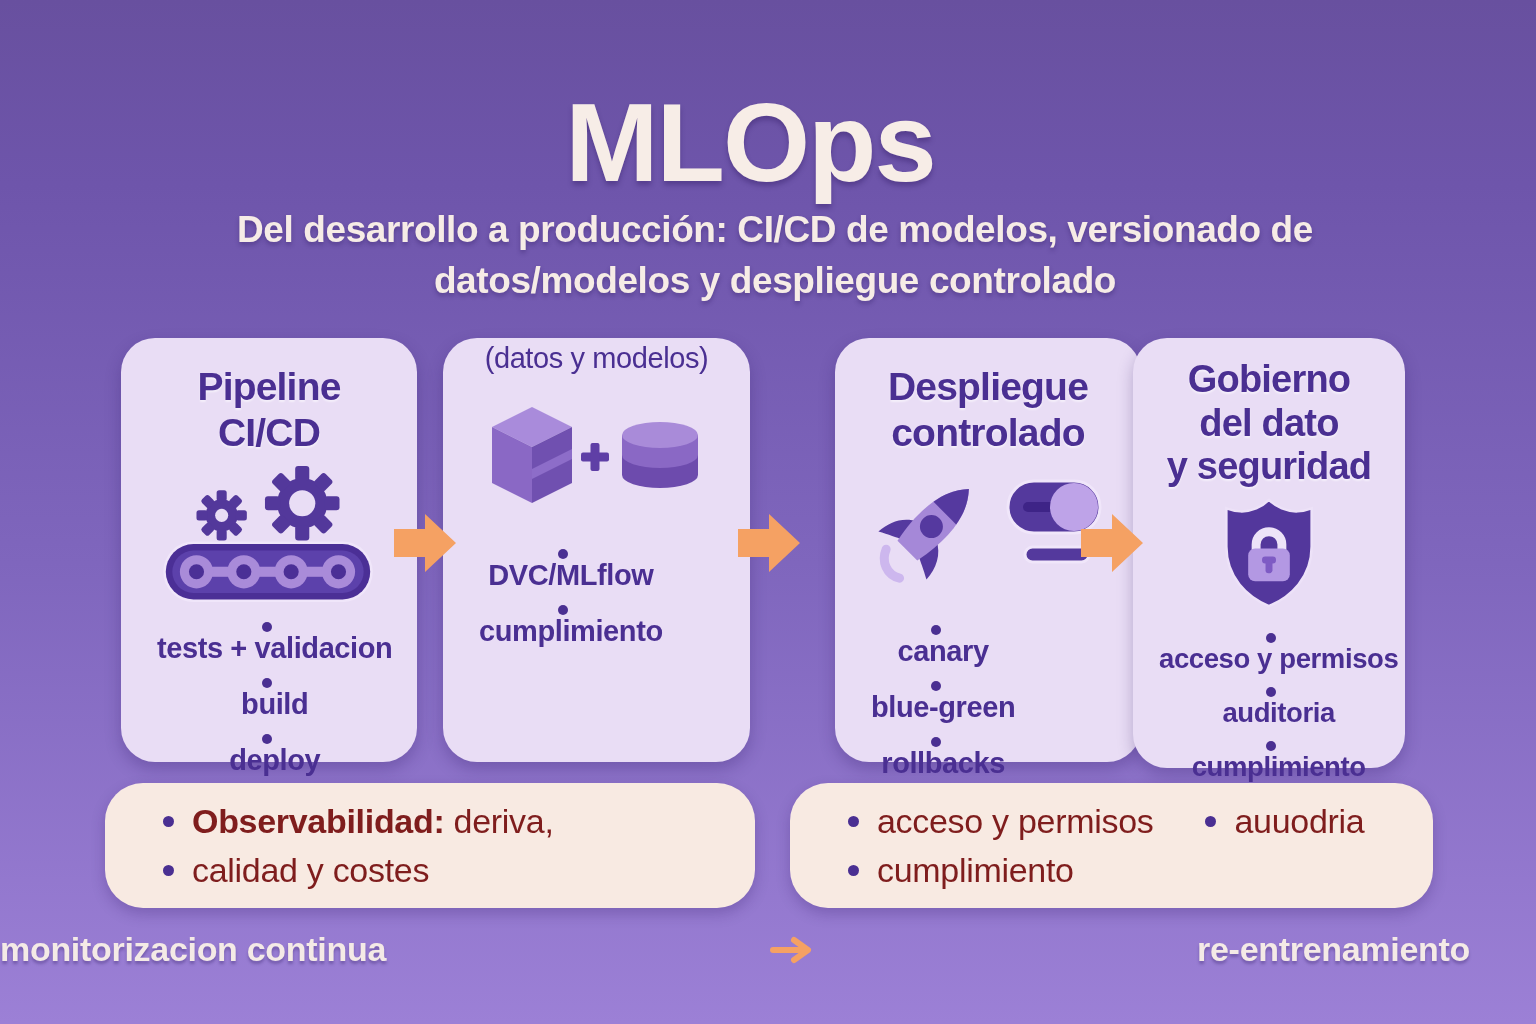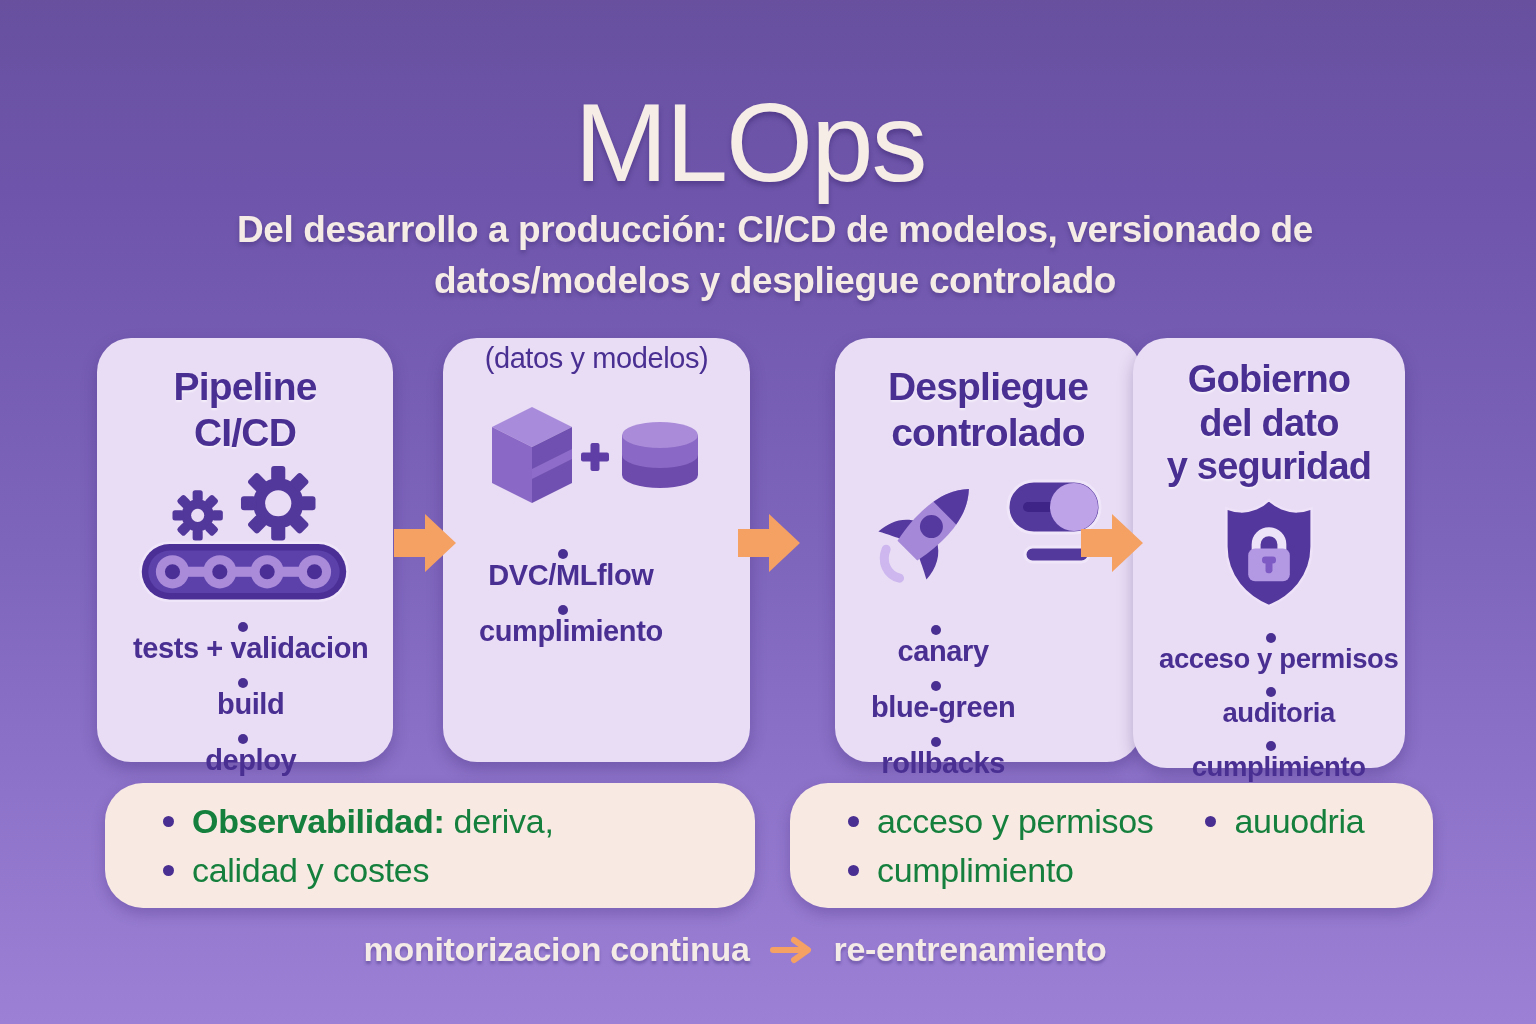--- a/index.html
+++ b/index.html
@@ -7,37 +7,37 @@
   body { font-family:"Liberation Sans", sans-serif; }
 
   #canvas {
     position:relative; width:1536px; height:1024px; overflow:hidden;
     background:linear-gradient(180deg, #68509F 0%, #6E55AB 18%, #7F66BD 55%, #9C80D6 100%);
   }
 
   
   .main-title {
     position:absolute; top:78px; left:0; width:1500px;
-    text-align:center; font-size:112px; font-weight:400; letter-spacing:-2px;
+    text-align:center; font-size:112px; font-weight:700; letter-spacing:-2px;
     color:#F7EDE7; text-shadow:0 4px 5px rgba(50,28,100,0.40);
   }
   .subtitle {
     position:absolute; top:204px; left:7px; width:1536px;
     text-align:center; font-size:37px; font-weight:700; letter-spacing:-0.4px;
     line-height:1.38; color:#F6ECE6; text-shadow:0 3px 4px rgba(50,28,100,0.38);
   }
 
   
   .card {
     position:absolute; top:338px; height:424px;
     background:#E9DDF5; border-radius:34px;
     box-shadow:0 7px 16px rgba(48,24,100,0.28);
     display:flex; flex-direction:column; align-items:center;
   }
-  #card-1 { left:97px; width:296px; }
+  #card-1 { left:121px; width:296px; }
   #card-2 { left:443px; width:307px; }
   #card-3 { left:835px; width:306px; }
   #card-4 { left:1133px; width:272px; height:430px; }
 
   .card-title {
     margin-top:26px; text-align:center;
     font-size:39px; font-weight:700; letter-spacing:-0.8px; line-height:1.17;
     color:#4A2F92; text-shadow:0 2px 2px rgba(255,255,255,0.55);
   }
   .card-title span { display:block; }
@@ -76,38 +76,38 @@
   #arrow-1 { left:394px; }
   #arrow-2 { left:738px; }
   #arrow-3 { left:1081px; }
 
   
   .cream-box {
     position:absolute; top:783px; height:125px;
     background:#F8EAE2; border-radius:38px;
     box-shadow:0 6px 14px rgba(48,24,100,0.25);
     display:flex; flex-direction:column; justify-content:center;
-    color:#15803d;
+    color:#7f1d1d;
   }
   #obs-box  { left:105px; width:650px; padding-left:58px; }
   #gov-box  { left:790px; width:643px; padding-left:58px; }
 
   .cream-row { display:flex; align-items:center; margin:5px 0; }
   .cream-row .dot {
     width:11px; height:11px; border-radius:50%;
     background:#4A2F92; margin-right:18px; flex:0 0 auto;
   }
   .cream-text { font-size:34px; font-weight:400; letter-spacing:-0.3px; }
   .cream-text .bold-lead { font-weight:700; }
   .gov-item-2 { margin-left:52px; display:flex; align-items:center; }
 
   
   .footer-strip {
     position:absolute; top:930px; left:0; width:1470px;
-    display:flex; align-items:center; justify-content:center; gap:20px;
+    display:flex; align-items:center; justify-content:space-between; gap:20px;
   }
   .footer-label {
     font-size:34px; font-weight:700; letter-spacing:-0.3px;
     color:#F4EAE6; text-shadow:0 3px 3px rgba(50,28,100,0.35);
   }
 </style>
 </head>
 <body>
 
 <div id="canvas">

